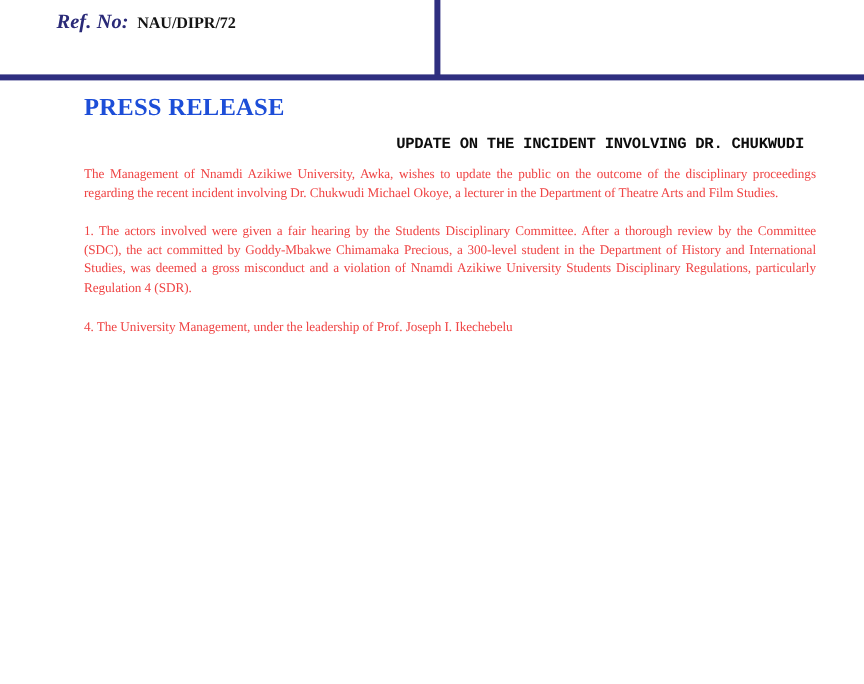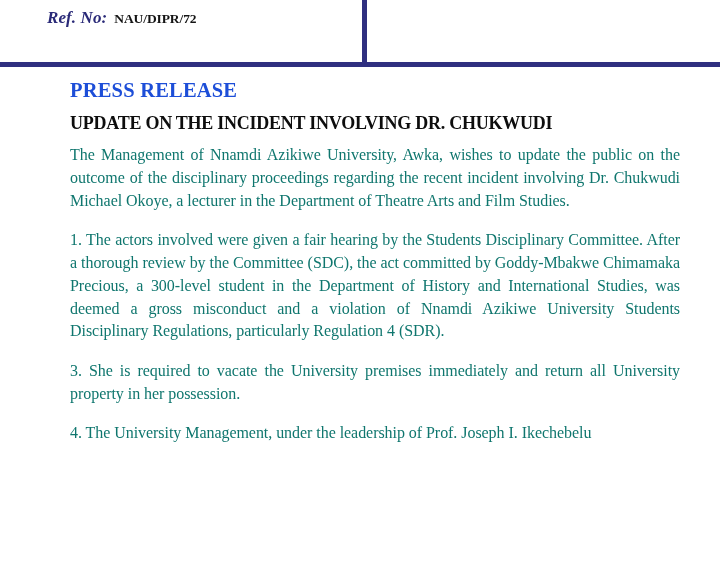--- a/index.html
+++ b/index.html
@@ -90,37 +90,38 @@
     font-family: "Liberation Serif", "DejaVu Serif", serif;
     font-weight: bold;
     font-size: 20.5px;
     color: #1d4ed8;
     letter-spacing: 0.2px;
     margin: 0 0 9px 0;
     line-height: 1.15;
   }
 
   .doc-title {
-    font-family: Liberation Serif, serif;
+    font-family: Liberation Mono, monospace;
     font-weight: bold;
-    font-size: 18px;
+    font-size: 13px;
     color: #0d0d0d;
     line-height: 1.26;
     letter-spacing: -0.25px;
     margin: 0 0 10px 0;
     width: 600px;
+    text-align: right;
   }
 
   .doc-title .title-line { display: block; }
 
   .body-paragraph {
     font-family: "Liberation Serif", "DejaVu Serif", serif;
-    font-size: 16px;
+    font-size: 11px;
     line-height: 1.42;
-    color: #0f766e;
+    color: #ef4444;
     text-align: justify;
     text-justify: inter-word;
     margin: 0 0 17px 0;
     width: 610px;
     letter-spacing: -0.05px;
   }
 
   .body-paragraph:last-child { margin-bottom: 0; }
 </style>
 </head>
@@ -145,18 +146,17 @@
 
     <h2 class="doc-title">
       <span class="title-line">UPDATE ON THE INCIDENT INVOLVING DR. CHUKWUDI</span>
     </h2>
 
     <p class="body-paragraph">The Management of Nnamdi Azikiwe University, Awka, wishes to update the public on the outcome of the disciplinary proceedings regarding the recent incident involving Dr. Chukwudi Michael Okoye, a lecturer in the Department of Theatre Arts and Film Studies.</p>
 
     <p class="body-paragraph">1. The actors involved were given a fair hearing by the Students Disciplinary Committee. After a thorough review by the Committee (SDC), the act committed by Goddy-Mbakwe Chimamaka Precious, a 300-level student in the Department of History and International Studies, was deemed a gross misconduct and a violation of Nnamdi Azikiwe University Students Disciplinary Regulations, particularly Regulation 4 (SDR).</p>
 
 
-    <p class="body-paragraph">3. She is required to vacate the University premises immediately and return all University property in her possession.</p>
 
     <p class="body-paragraph">4. The University Management, under the leadership of Prof. Joseph I. Ikechebelu</p>
 
   </div>
 </div>
 
 </body></html>

